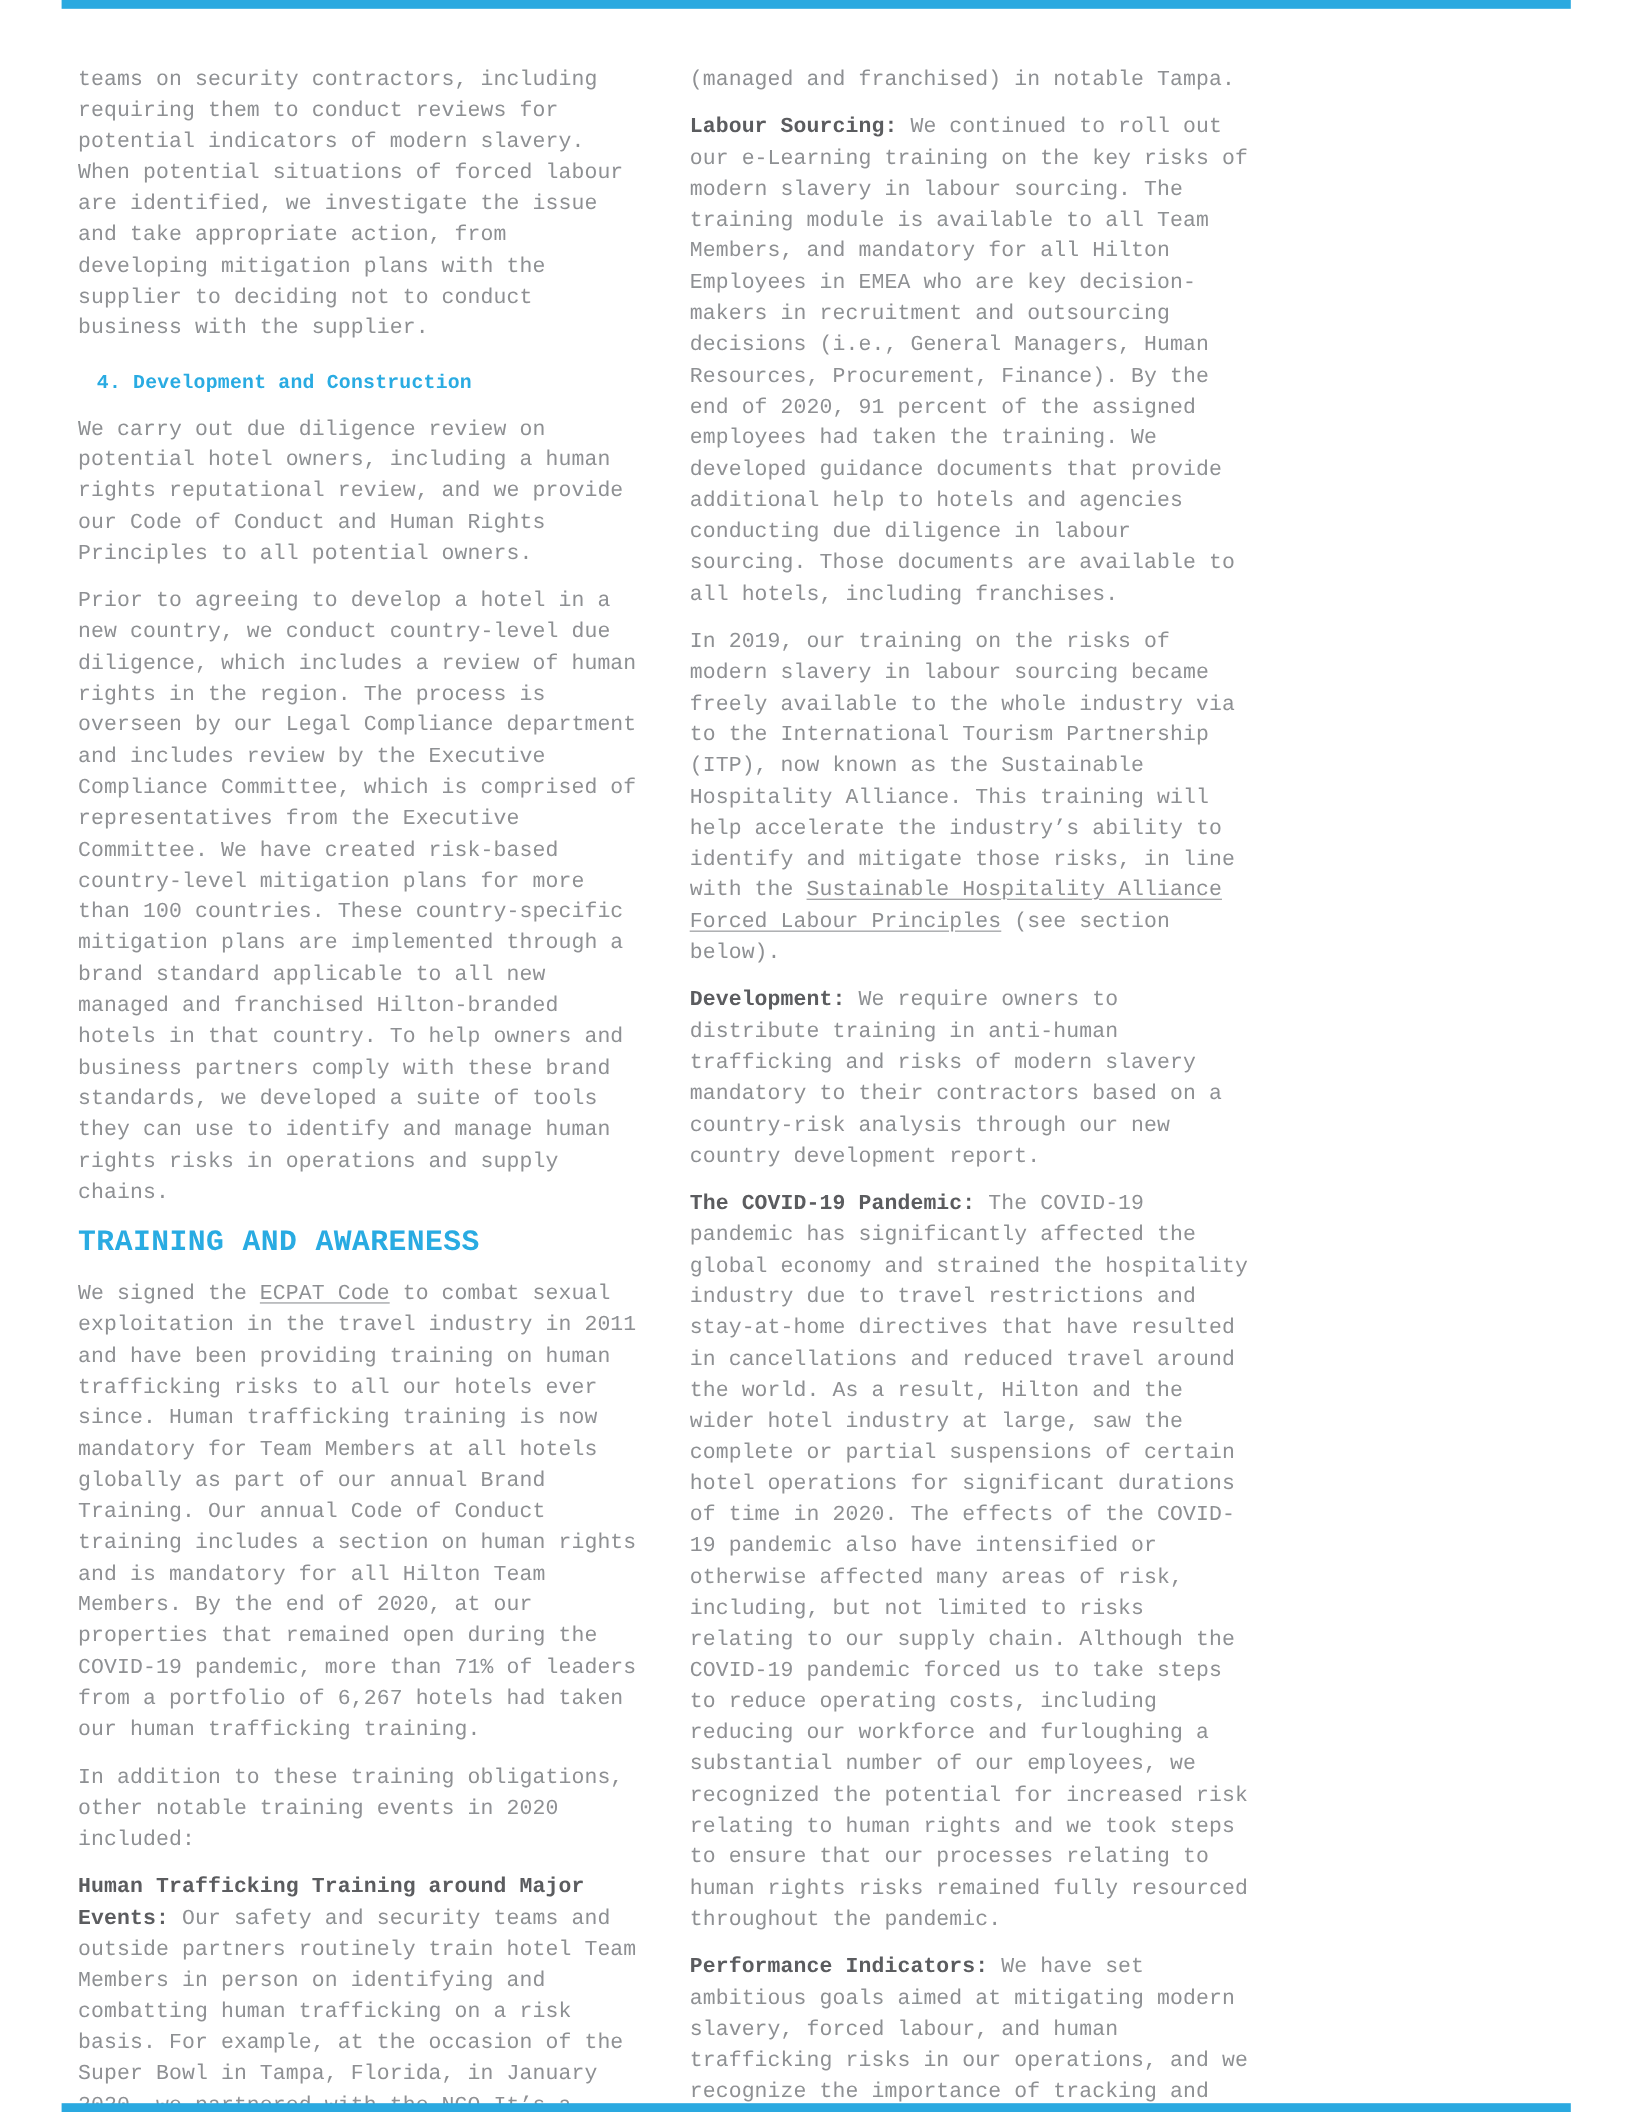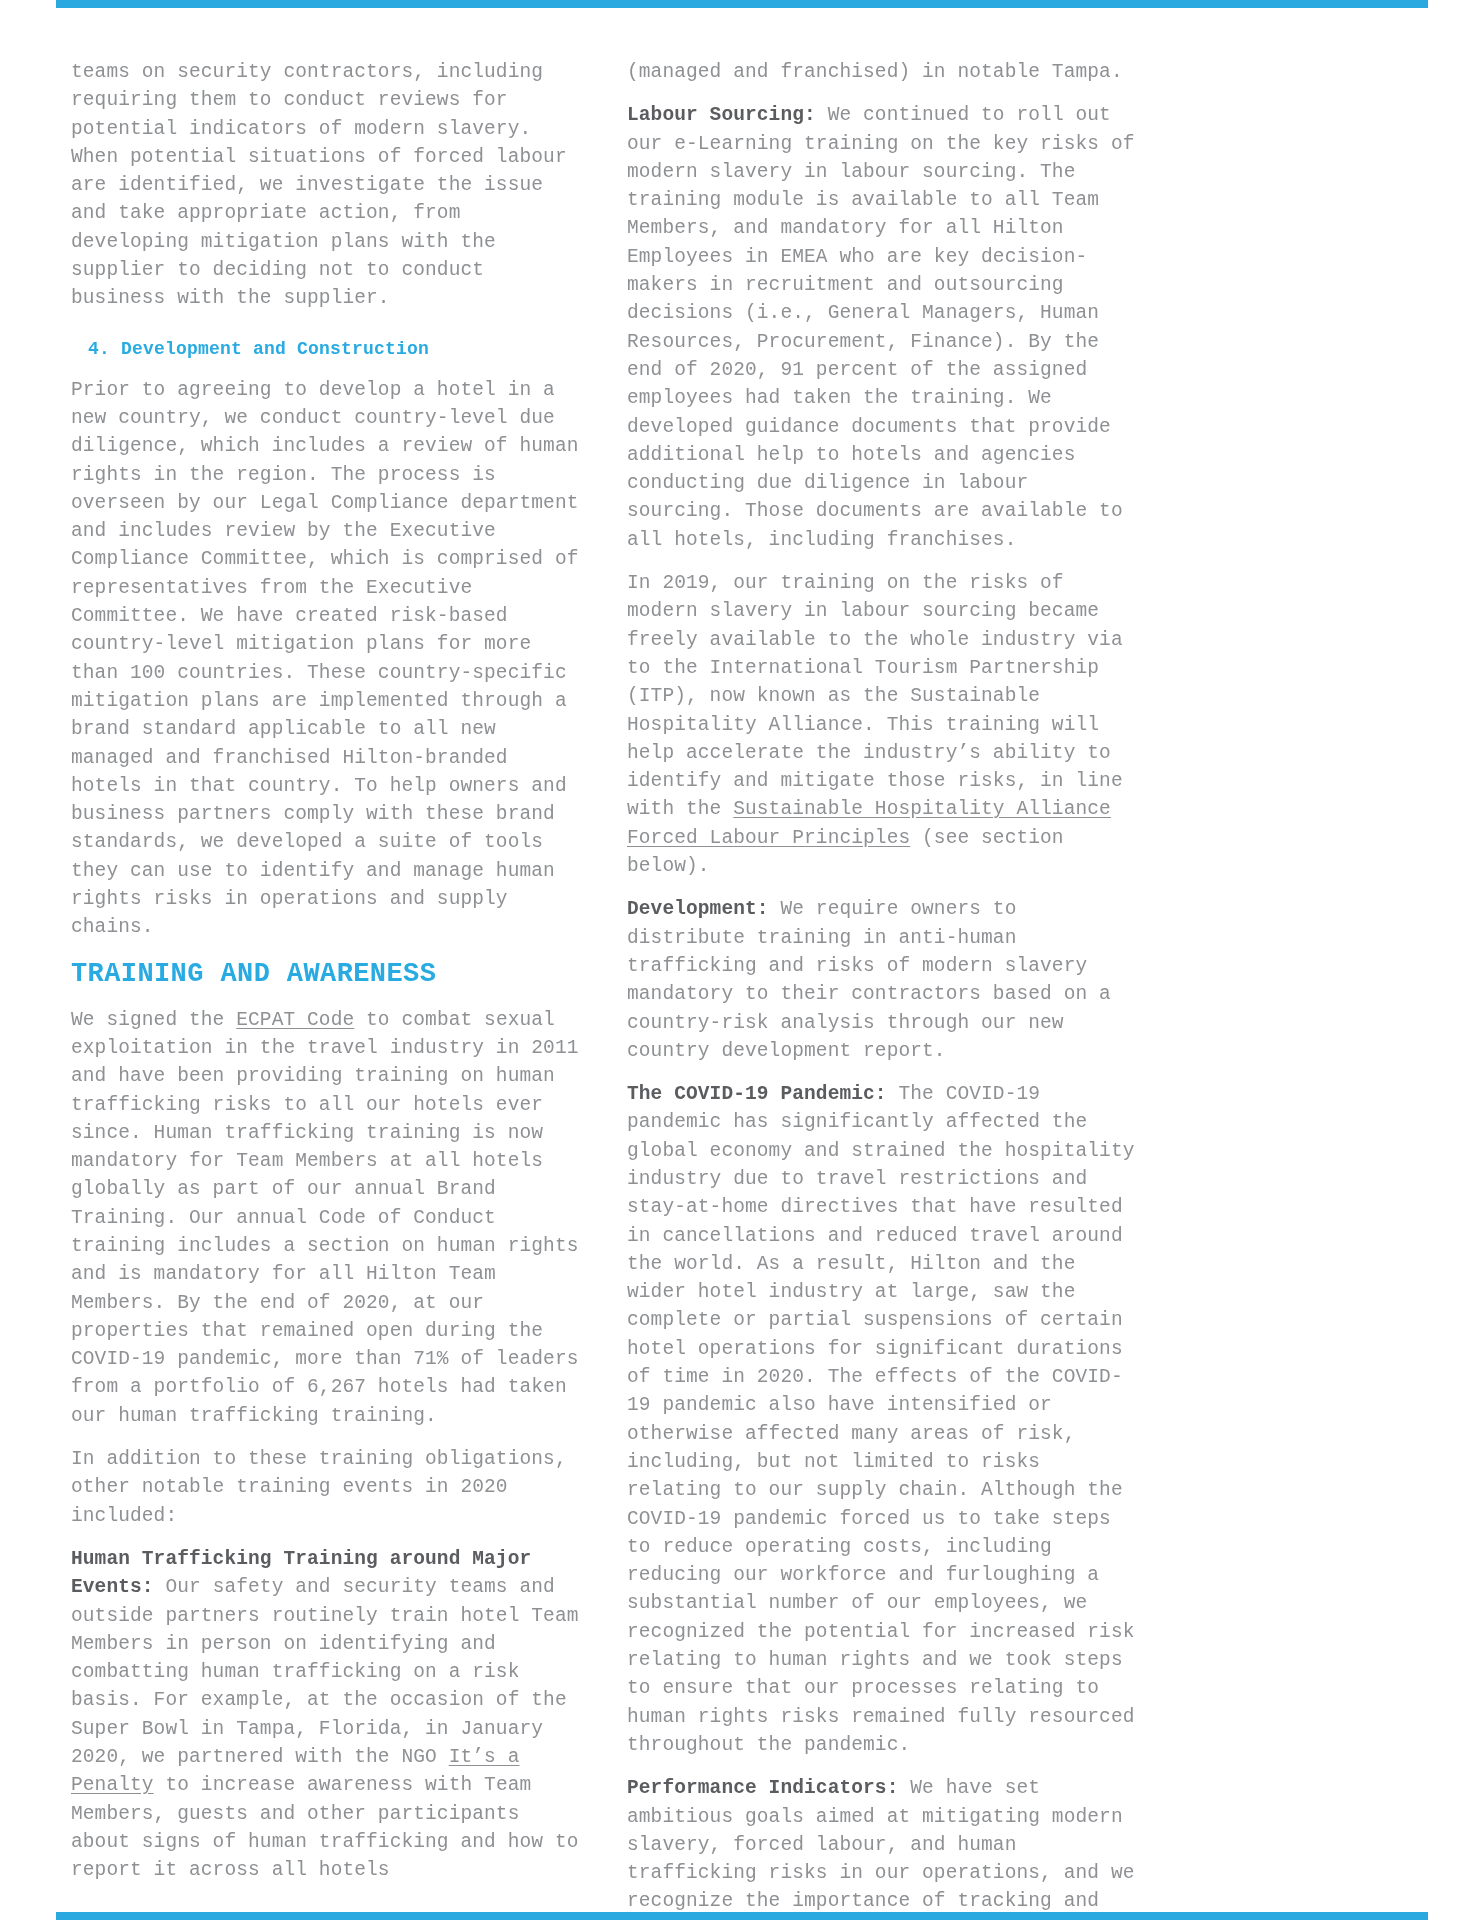--- a/index.html
+++ b/index.html
@@ -53,20 +53,21 @@
 </style>
 </head>
 <body>
 
 <div class="edge-bar top"></div>
 
 <div class="content">
   <div class="col" id="col-left">
       <p class="body-para"><span class="text-run">teams on security contractors, including requiring them to conduct reviews for potential indicators of modern slavery. When potential situations of forced labour are identified, we investigate the issue and take appropriate action, from developing mitigation plans with the supplier to deciding not to conduct business with the supplier.</span></p>
       <h3 class="sub-heading">4. Development and Construction</h3>
+      <p class="body-para"><span class="text-run">We carry out due diligence review on potential hotel owners, including a human rights reputational review, and we provide our Code of Conduct and Human Rights Principles to all potential owners.</span></p>
       <p class="body-para"><span class="text-run">Prior to agreeing to develop a hotel in a new country, we conduct country-level due diligence, which includes a review of human rights in the region. The process is overseen by our Legal Compliance department and includes review by the Executive Compliance Committee, which is comprised of representatives from the Executive Committee. We have created risk-based country-level mitigation plans for more than 100 countries. These country-specific mitigation plans are implemented through a brand standard applicable to all new managed and franchised Hilton-branded hotels in that country. To help owners and business partners comply with these brand standards, we developed a suite of tools they can use to identify and manage human rights risks in operations and supply chains.</span></p>
       <h2 class="section-heading">TRAINING AND AWARENESS</h2>
       <p class="body-para"><span class="text-run">We signed the </span><a class="doc-link">ECPAT Code</a><span class="text-run"> to combat sexual exploitation in the travel industry in 2011 and have been providing training on human trafficking risks to all our hotels ever since. Human trafficking training is now mandatory for Team Members at all hotels globally as part of our annual Brand Training. Our annual Code of Conduct training includes a section on human rights and is mandatory for all Hilton Team Members. By the end of 2020, at our properties that remained open during the COVID-19 pandemic, more than 71% of leaders from a portfolio of 6,267 hotels had taken our human trafficking training.</span></p>
       <p class="body-para"><span class="text-run">In addition to these training obligations, other notable training events in 2020 included:</span></p>
       <p class="body-para"><span class="bold-lead">Human Trafficking Training around Major Events: </span><span class="text-run">Our safety and security teams and outside partners routinely train hotel Team Members in person on identifying and combatting human trafficking on a risk basis. For example, at the occasion of the Super Bowl in Tampa, Florida, in January 2020, we partnered with the NGO </span><a class="doc-link">It’s a Penalty</a><span class="text-run"> to increase awareness with Team Members, guests and other participants about signs of human trafficking and how to report it across all hotels</span></p>
     </div>
   <div class="col" id="col-right">
       <p class="body-para"><span class="text-run">(managed and franchised) in notable Tampa.</span></p>
       <p class="body-para"><span class="bold-lead">Labour Sourcing: </span><span class="text-run">We continued to roll out our e-Learning training on the key risks of modern slavery in labour sourcing. The training module is available to all Team Members, and mandatory for all Hilton Employees in EMEA who are key decision-makers in recruitment and outsourcing decisions (i.e., General Managers, Human Resources, Procurement, Finance). By the end of 2020, 91 percent of the assigned employees had taken the training. We developed guidance documents that provide additional help to hotels and agencies conducting due diligence in labour sourcing. Those documents are available to all hotels, including franchises.</span></p>
       <p class="body-para"><span class="text-run">In 2019, our training on the risks of modern slavery in labour sourcing became freely available to the whole industry via to the International Tourism Partnership (ITP), now known as the Sustainable Hospitality Alliance. This training will help accelerate the industry’s ability to identify and mitigate those risks, in line with the </span><a class="doc-link">Sustainable Hospitality Alliance Forced Labour Principles</a><span class="text-run"> (see section below).</span></p>

